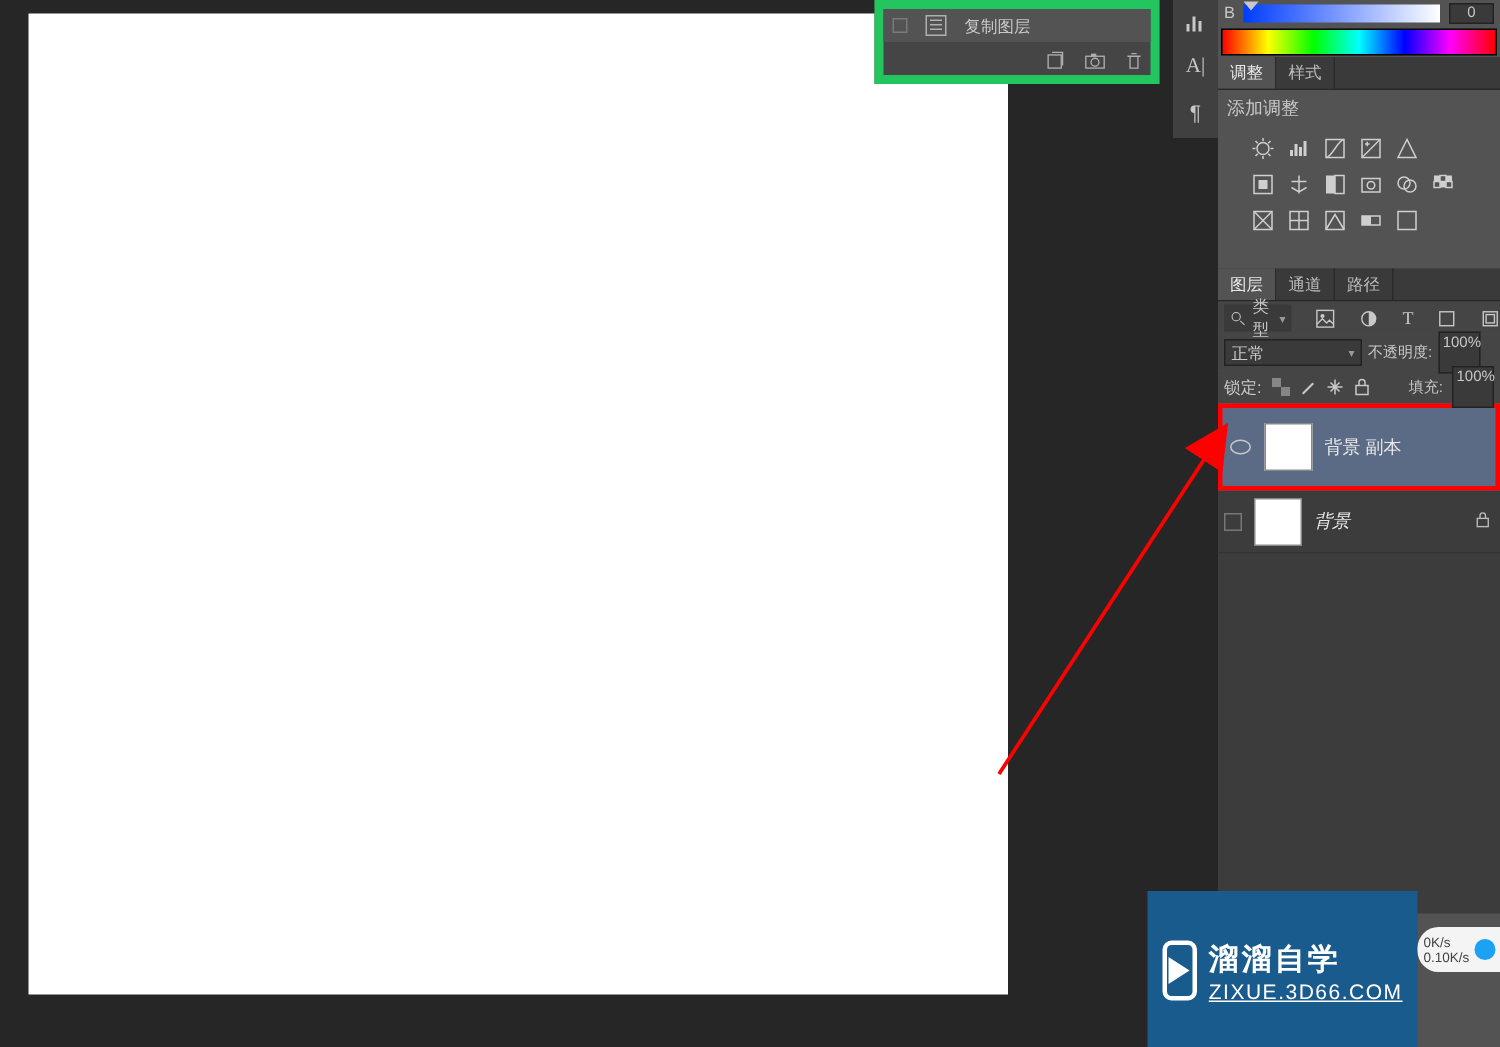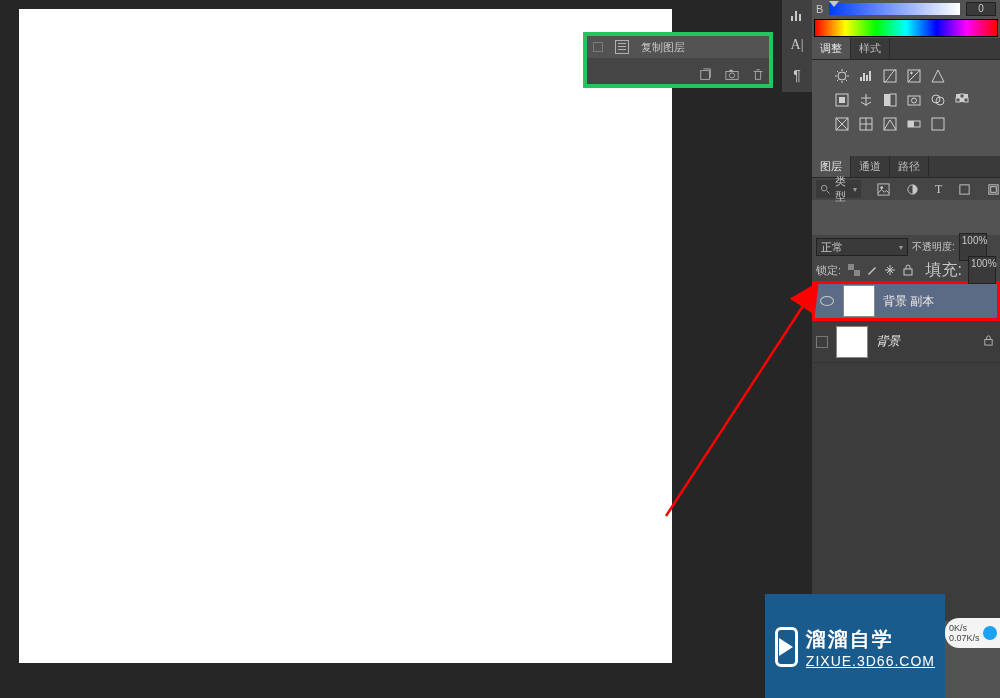--- a/index.html
+++ b/index.html
@@ -22,22 +22,21 @@
       background: #ffffff;
     }
     
     .history-panel {
       position: absolute;
       left: 583px;
       top: 0;
       width: 190px;
       height: 56px;
       background: #454545;
-      border: 4px solid #22c55e;
-      margin-top: 32px;
+      border: 6px solid #22c55e;
     }
     .history-row {
       display: flex;
       align-items: center;
       height: 22px;
       background: #535353;
       padding: 0 6px;
       gap: 12px;
     }
     .history-row .chk { width:10px; height:10px; border:1px solid #7a7a7a; }
@@ -192,21 +191,20 @@
       display:flex;align-items:center;justify-content:center;
       color:#c8c8c8;
     }
     .layers-row2 {
       height:24px;
       background:#454545;
       display:flex;
       align-items:center;
       padding:0 4px;
       gap:4px;
-      margin-top:35px;
     }
     .dropdown {
       height:18px;
       background:#3a3a3a;
       border:1px solid #222;
       padding:0 4px;
       display:flex;
       align-items:center;
       justify-content:space-between;
       font-size:11px;
@@ -245,21 +243,21 @@
       display:flex;
       align-items:center;
       height:42px;
       padding:0 4px;
       gap:8px;
       border-bottom:1px solid #343434;
     }
     .layer-item.selected {
       background:#5c6b85;
       border:3px solid #ff0000;
-      height:40px;
+      height:58px;
     }
     .eye {
       width:16px;height:16px;
       display:flex;align-items:center;justify-content:center;
     }
     .eye.on::before {
       content:"";
       width:12px;height:8px;
       border:1px solid #c8c8c8;
       border-radius:50%;
@@ -397,20 +395,21 @@
     </div>
     <div class="val-box">0</div>
   </div>
   <div class="spectrum"></div>
 
   <div class="tab-bar">
     <div class="tab active">调整</div>
     <div class="tab">样式</div>
   </div>
   <div class="adj-panel">
+    <div class="adj-title">添加调整</div>
     <div class="adj-row">
       <span class="adj-icon">
         <svg viewBox="0 0 16 16" width="16" height="16">
             <circle cx="8" cy="8" r="4" fill="none" stroke="currentColor"></circle>
             <path d="M8 1v2M8 13v2M1 8h2M13 8h2M3 3l1.5 1.5M11.5 11.5L13 13M3 13l1.5-1.5M11.5 4.5L13 3" stroke="currentColor"></path>
           </svg>
       </span>
       <span class="adj-icon">
         <svg viewBox="0 0 16 16" width="16" height="16">
             <path d="M2 13V9h2v4zm3 0V5h2v8zm3 0V7h2v6zm3 0V3h2v10z" fill="currentColor"></path>
@@ -581,21 +580,21 @@
             <path d="M6 1v10M1 6h10M3 3l6 6M9 3l-6 6" stroke="currentColor"></path>
           </svg>
       </span>
       <span class="lock-icon">
         <svg viewBox="0 0 12 12" width="12" height="12">
             <rect x="2" y="5" width="8" height="6" fill="none" stroke="currentColor"></rect>
             <path d="M4 5V3a2 2 0 014 0v2" fill="none" stroke="currentColor"></path>
           </svg>
       </span>
     </div>
-    <span style="margin-left:auto;font-size:16px;">填充:</span>
+    <span style="margin-left:auto;font-size:10px;">填充:</span>
     <div class="num-box">100%</div>
   </div>
 
   <div class="layer-list">
     <div class="layer-item selected">
       <span class="eye on"></span>
       <div class="layer-thumb"></div>
       <span class="layer-name">背景 副本</span>
     </div>
     <div class="layer-item">
@@ -626,15 +625,15 @@
     <div class="wm-triangle"></div>
   </div>
   <div class="wm-text">
     <div class="big">溜溜自学</div>
     <div class="small">ZIXUE.3D66.COM</div>
   </div>
 </div>
 
 <div class="speed-box">
   <span>0K/s</span>
-  <span>0.07K/s</span>
+  <span>0.10K/s</span>
   <span class="dot"></span>
 </div>
 
 </body></html>

